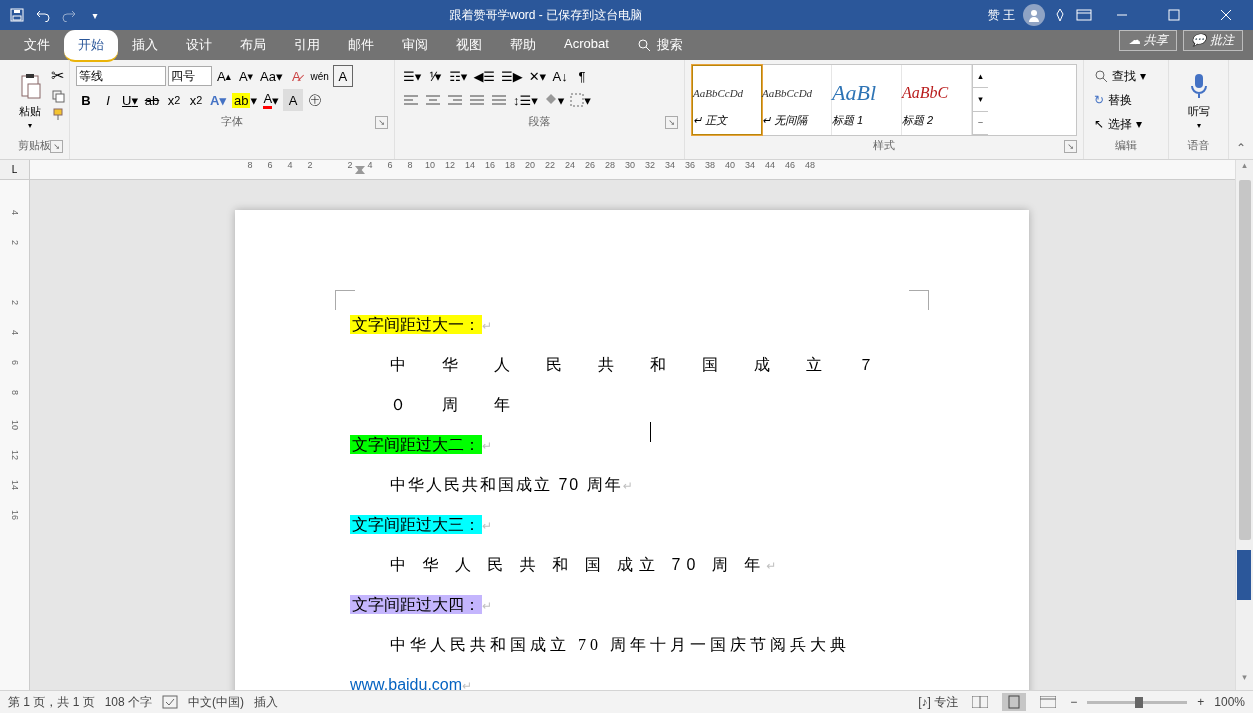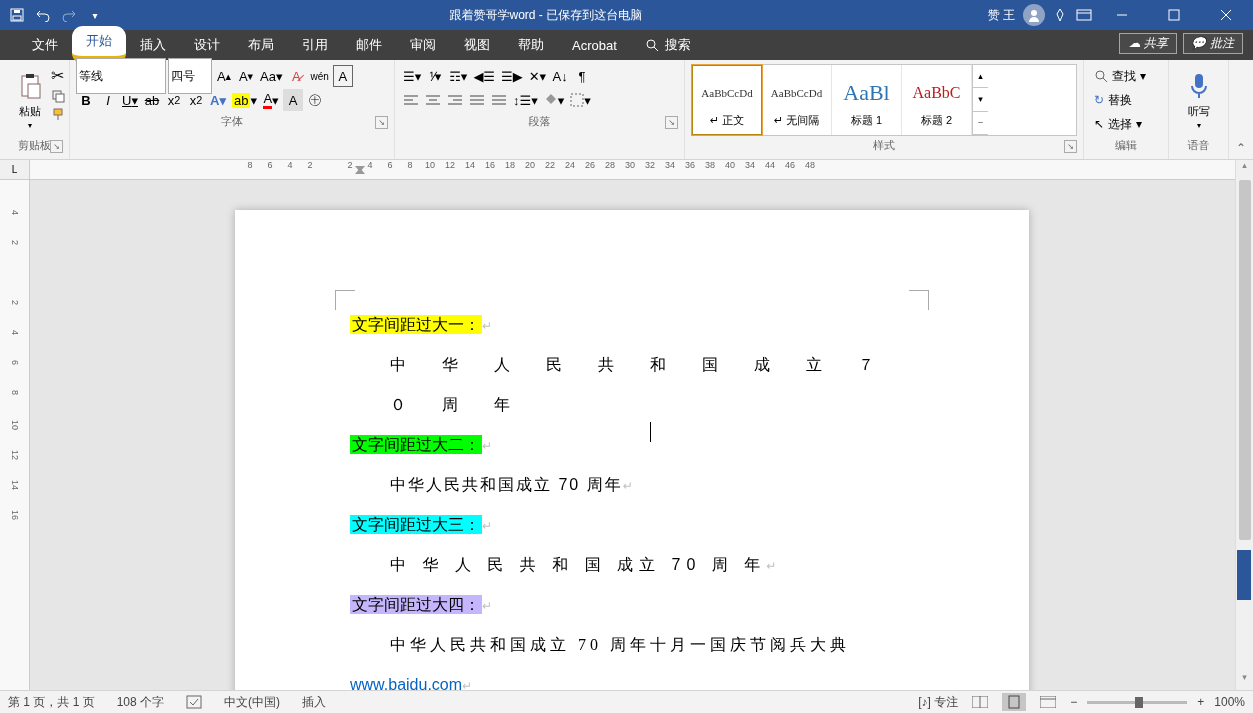--- a/index.html
+++ b/index.html
@@ -9,40 +9,40 @@
 .title-bar { height: 30px; background: #2b579a; display: flex; align-items: center; color: #fff; font-size: 12px; }
 .title-left { display: flex; align-items: center; gap: 8px; padding-left: 8px; }
 .title-icon { width: 18px; height: 18px; display: flex; align-items: center; justify-content: center; }
 .title-center { flex: 1; text-align: center; }
 .title-right { display: flex; align-items: center; gap: 6px; padding-right: 4px; }
 .title-user { display: flex; align-items: center; gap: 8px; }
 .avatar { width: 22px; height: 22px; border-radius: 50%; background: #8fa3c4; display: flex; align-items: center; justify-content: center; }
 .wbtn { width: 46px; height: 30px; display: flex; align-items: center; justify-content: center; }
 
 
-.tabs { height: 30px; background: #404040; display: flex; align-items: center; padding-left: 18px; gap: 0; color: #fff; font-size: 13px; }
+.tabs { height: 30px; background: #737373; display: flex; align-items: flex-start; padding-left: 10px; gap: 0; color: #fff; font-size: 13px; }
 .tab { padding: 6px 14px; cursor: pointer; }
-.tab.active { background: #fff; color: #2b579a; border-bottom: 8px solid #eab308; border-radius: 11px; }
+.tab.active { background: #fff; color: #2b579a; border-bottom: 2px solid #eab308; border-radius: 11px; }
 .tabs-right { margin-left: auto; display: flex; gap: 6px; padding-right: 10px; padding-bottom: 4px; }
 .tbtn { border: 1px solid rgba(255,255,255,.5); padding: 1px 8px; font-size: 12px; background: rgba(255,255,255,.05); font-style: italic; }
 
 
 .ribbon { height: 100px; background: #f3f3f3; border-bottom: 1px solid #d4d4d4; display: flex; }
 .rgroup { border-right: 1px solid #e1e1e1; padding: 4px 6px 2px; display: flex; flex-direction: column; position: relative; }
 .rgroup-label { text-align: center; font-size: 11px; color: #666; padding-top: 2px; position: relative; }
 .launcher { position: absolute; right: 0; bottom: 0; width: 13px; height: 13px; border: 1px solid #aaa; font-size: 8px; display: flex; align-items: center; justify-content: center; color: #666; }
 .rrow { display: flex; align-items: center; gap: 2px; height: 24px; }
 .rbtn { min-width: 20px; height: 22px; display: flex; align-items: center; justify-content: center; font-size: 13px; padding: 0 2px; }
-.rsel { height: 36px; font-size: 12px; border: 1px solid #ababab; background: #fff; padding: 0 2px; }
+.rsel { height: 20px; font-size: 12px; border: 1px solid #ababab; background: #fff; padding: 0 2px; }
 .big-btn { display: flex; flex-direction: column; align-items: center; justify-content: center; width: 48px; height: 72px; font-size: 11px; gap: 2px; }
 .big-icon { width: 32px; height: 32px; display: flex; align-items: center; justify-content: center; }
 
 
 .sgal { display: flex; border: 1px solid #c6c6c6; background: #fff; height: 72px; }
-.sitem { width: 70px; border-right: 1px solid #e6e6e6; display: flex; flex-direction: column; align-items: center; justify-content: center; font-size: 11px; }
+.sitem { width: 70px; border-right: 1px solid #e6e6e6; display: flex; flex-direction: column; align-items: flex-start; justify-content: center; font-size: 11px; font-style: italic; }
 .sprev { font-family: "Times New Roman", serif; color: #333; height: 40px; display: flex; align-items: center; }
 .sitem.active { border: 1px solid #b8860b; outline: 1px solid #e8a33c; }
 .sgal-more { width: 16px; display: flex; flex-direction: column; border-left: 1px solid #c6c6c6; }
 .sgal-more div { flex: 1; display: flex; align-items: center; justify-content: center; font-size: 9px; border-bottom: 1px solid #c6c6c6; }
 
 
 .edit-item { display: flex; align-items: center; gap: 4px; font-size: 12px; padding: 2px 4px; height: 24px; }
 
 
 .ruler-corner { position: absolute; left: 0; top: 160px; width: 30px; height: 20px; background: #f0f0f0; border-right: 1px solid #ccc; border-bottom: 1px solid #ccc; font-size: 10px; display: flex; align-items: center; justify-content: center; }
@@ -74,21 +74,21 @@
 .link { color: #0563c1; text-decoration: underline; }
 .pm { color: #c0c0c0; font-size: 12px; }
 .cursor-caret { position: absolute; left: 415px; top: 212px; width: 1px; height: 20px; background: #000; }
 
 
 .vscroll { position: absolute; right: 0; top: 160px; bottom: 23px; width: 18px; background: #f0f0f0; border-left: 1px solid #ddd; }
 .vthumb { position: absolute; top: 20px; left: 3px; width: 12px; height: 360px; background: #c6c6c6; border-radius: 2px; }
 .collab-mark { position: absolute; right: 2px; top: 390px; width: 14px; height: 50px; background: #2b579a; }
 
 
-.status { position: absolute; left: 0; right: 0; bottom: 0; height: 23px; background: #f3f3f3; border-top: 1px solid #d4d4d4; display: flex; align-items: center; font-size: 12px; color: #444; padding: 0 8px; gap: 22px; }
+.status { position: absolute; left: 0; right: 0; bottom: 0; height: 23px; background: #f3f3f3; border-top: 1px solid #d4d4d4; display: flex; align-items: center; font-size: 12px; color: #444; padding: 0 8px; gap: 10px; }
 .status-right { margin-left: auto; display: flex; align-items: center; gap: 10px; }
 .view-btn { width: 24px; height: 18px; border: 1px solid transparent; display: flex; align-items: center; justify-content: center; }
 .view-btn.active { background: #c6c6c6; }
 .zoom-slider { width: 100px; height: 3px; background: #bbb; position: relative; }
 .zoom-thumb { position: absolute; left: 48px; top: -4px; width: 8px; height: 11px; background: #666; }
 
 svg { display: block; }
 </style>
 </head>
 <body>

